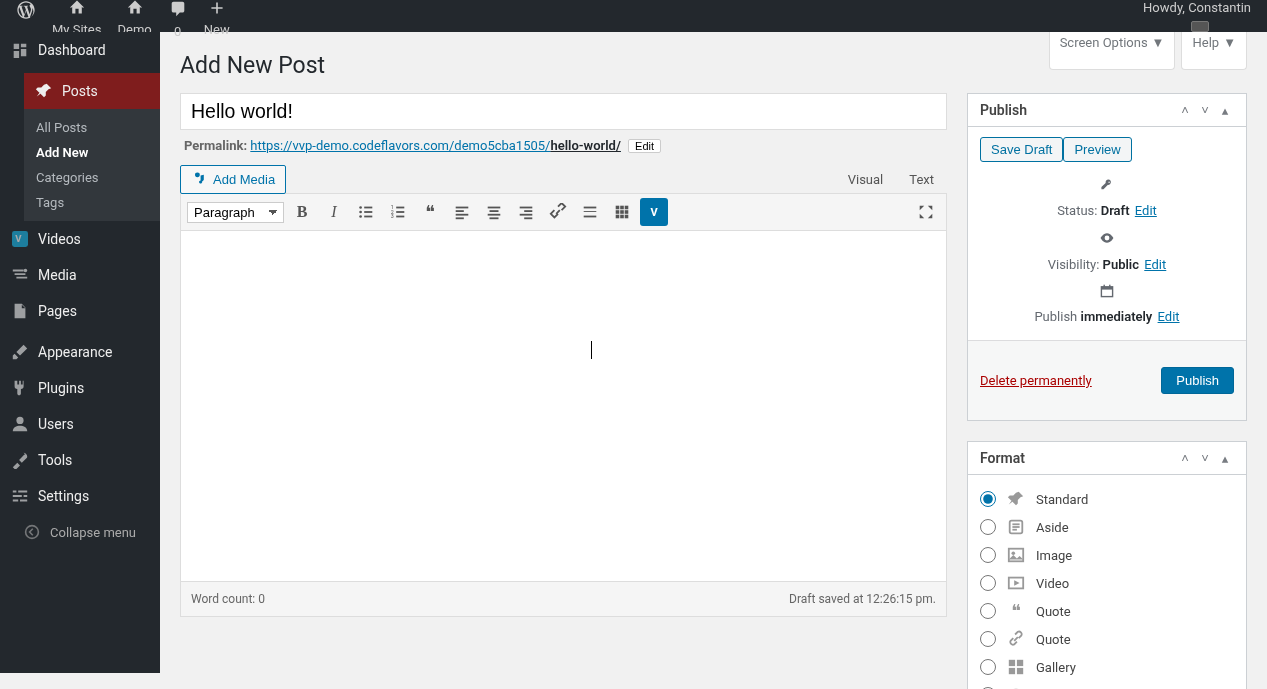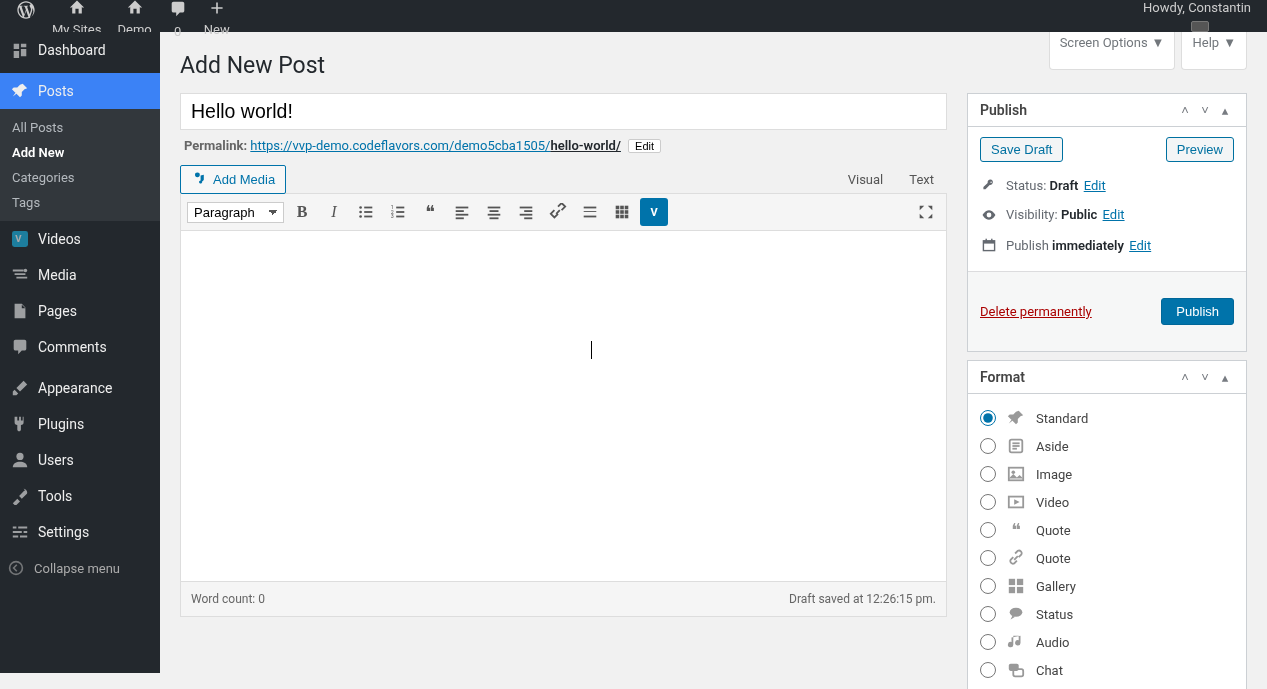--- a/index.html
+++ b/index.html
@@ -11,29 +11,29 @@
 #adminbar .ab-item { display: flex; align-items: center; gap: 6px; padding: 0 8px; height: 32px; cursor: pointer; color: #ccc; flex-direction: column; }
 #adminbar .ab-icon { width: 20px; height: 20px; display: inline-flex; align-items: center; justify-content: center; }
 #adminbar .ab-right .avatar { width: 18px; height: 18px; background: #555; border-radius: 2px; margin-left: 6px; border: 1px solid #777; }
 
 
 #adminmenuwrap { position: absolute; top: 32px; left: 0; width: 160px; bottom: 16px; background: #23282d; }
 #adminmenuwrap ul { list-style: none; }
 #adminmenuwrap li { color: #eee; }
 #adminmenuwrap a { display: flex; align-items: center; gap: 8px; padding: 8px 10px; color: #eee; text-decoration: none; font-size: 14px; }
 #adminmenuwrap .menu-top { position: relative; }
-#adminmenuwrap .menu-top.current { background: #3b82f6; }
+#adminmenuwrap .menu-top.current { background: #7f1d1d; margin-left: 24px; }
 #adminmenuwrap .menu-top.current::after { content: ""; position: absolute; right: -8px; top: 50%; margin-top: -8px; border: 8px solid transparent; border-right-color: #f1f1f1; }
 #adminmenuwrap .submenu { background: #32373c; padding: 6px 0; }
 #adminmenuwrap .submenu a { padding: 5px 12px; font-size: 13px; color: #b4b9be; }
 #adminmenuwrap .submenu a.current { color: #fff; font-weight: 600; }
 #adminmenuwrap .menu-icon { width: 20px; height: 20px; display: inline-flex; align-items: center; justify-content: center; opacity: 0.6; }
 #adminmenuwrap .menu-top.current .menu-icon { opacity: 1; }
 #adminmenuwrap .sep { height: 5px; }
-#adminmenuwrap .collapse { padding: 8px 6px; color: #aaa; display: flex; align-items: center; gap: 8px; font-size: 13px; cursor: pointer; }
+#adminmenuwrap .collapse { padding: 8px 22px; color: #aaa; display: flex; align-items: center; gap: 8px; font-size: 13px; cursor: pointer; }
 
 
 #wpbody { position: absolute; left: 160px; top: 32px; right: 0; bottom: 0; overflow: auto; }
 #wpbody-content { padding: 10px 20px 40px 20px; }
 .wrap h1 { font-size: 23px; font-weight: 400; margin: 10px 0 14px; color: #23282d; }
 
 
 .screen-meta-links { position: absolute; top: 0; right: 20px; display: flex; gap: 6px; }
 .screen-meta-links .show-settings { background: #fff; border: 1px solid #ddd; border-top: none; padding: 3px 10px 19px; font-size: 13px; border-radius: 0 0 4px 4px; color: #72777c; cursor: pointer; display: flex; align-items: center; gap: 4px; }
 
@@ -59,31 +59,31 @@
 #editor-toolbar { background: #f5f5f5; border-bottom: 1px solid #ddd; padding: 4px 6px; display: flex; align-items: center; gap: 4px; }
 #editor-toolbar select { padding: 2px 28px 2px 6px; border: 1px solid #ccc; background: #fff; font-size: 13px; appearance: none; background-image: linear-gradient(45deg, transparent 50%, #555 50%), linear-gradient(135deg, #555 50%, transparent 50%); background-position: right 10px center, right 5px center; background-size: 5px 5px; background-repeat: no-repeat; }
 #editor-toolbar .tb-btn { width: 28px; height: 28px; display: inline-flex; align-items: center; justify-content: center; cursor: pointer; color: #555; border-radius: 2px; }
 #editor-toolbar .tb-btn.vimeo { background: #0073aa; color: #fff; border-radius: 3px; font-weight: bold; font-size: 11px; }
 #editor-toolbar .tb-spacer { flex: 1; }
 #editor-content { min-height: 350px; padding: 12px; position: relative; }
 #editor-content .cursor-caret { position: absolute; left: 410px; top: 110px; width: 1px; height: 18px; background: #000; }
 #editor-status { background: #f5f5f5; border-top: 1px solid #ddd; padding: 10px 10px; display: flex; justify-content: space-between; font-size: 12px; color: #666; }
 
 
-.postbox { background: #fff; border: 1px solid #ccd0d4; margin-bottom: 8px; }
+.postbox { background: #fff; border: 1px solid #ccd0d4; margin-bottom: 20px; }
 .postbox-header { display: flex; align-items: center; justify-content: space-between; border-bottom: 1px solid #ccd0d4; padding: 8px 12px; }
 .postbox-header h2 { font-size: 14px; font-weight: 600; }
 .postbox-header .handle-actions { display: flex; gap: 2px; color: #787c82; }
 .postbox-header .handle-actions span { cursor: pointer; width: 18px; text-align: center; }
 .postbox .inside { padding: 10px 12px; }
 
 
-.submitbox .minor-actions { display: flex; justify-content: space-between; margin-bottom: 10px; }
+.submitbox .minor-actions { display: flex; justify-content: flex-start; margin-bottom: 10px; }
 .submitbox .button { border: 1px solid #0071a1; background: #f3f5f6; color: #0071a1; padding: 4px 10px; cursor: pointer; border-radius: 3px; font-size: 13px; }
-.submitbox .misc-pub { padding: 6px 0; display: flex; gap: 8px; color: #646970; }
+.submitbox .misc-pub { padding: 6px 0; display: flex; align-items: center; gap: 8px; color: #646970; flex-direction: column; }
 .submitbox .misc-pub .mp-icon { width: 18px; text-align: center; }
 .submitbox .misc-pub b { color: #23282d; font-weight: 600; }
 .submitbox .misc-pub a { color: #0073aa; text-decoration: underline; margin-left: 2px; }
 .submitbox .major-actions { display: flex; justify-content: space-between; align-items: center; border-top: 1px solid #dcdcde; padding: 26px 12px; margin: 10px -12px -10px; background: #f6f7f7; }
 .submitbox .delete-link { color: #a00; text-decoration: underline; cursor: pointer; }
 .submitbox .button-primary { background: #0073aa; border: 1px solid #006799; color: #fff; padding: 5px 14px; cursor: pointer; border-radius: 3px; font-size: 13px; }
 
 
 .format-list label { display: flex; align-items: center; gap: 10px; padding: 4px 0; cursor: pointer; }
 .format-list input[type=radio] { width: 16px; height: 16px; accent-color: #0073aa; }
@@ -207,30 +207,20 @@
     <li class="menu-top">
         <a href="#">
           <span class="menu-icon">
             <svg viewBox="0 0 20 20" width="18" height="18">
               <path d="M4 2h8l4 4v12H4zM12 3v4h4"></path>
             </svg>
           </span>
           <span>Pages</span>
         </a>
       </li>
-    <li class="menu-top">
-        <a href="#">
-          <span class="menu-icon">
-            <svg viewBox="0 0 20 20" width="18" height="18">
-              <path d="M5 2h10c1.1 0 2 .9 2 2v8c0 1.1-.9 2-2 2h-3l-4 4v-4H5c-1.1 0-2-.9-2-2V4c0-1.1.9-2 2-2z"></path>
-            </svg>
-          </span>
-          <span>Comments</span>
-        </a>
-      </li>
     <li class="sep"></li>
     <li class="menu-top">
         <a href="#">
           <span class="menu-icon">
             <svg viewBox="0 0 20 20" width="18" height="18">
               <path d="M14 2l4 4-8 8-4-4zM4 12l4 4-2 2H2v-4z"></path>
             </svg>
           </span>
           <span>Appearance</span>
         </a>

